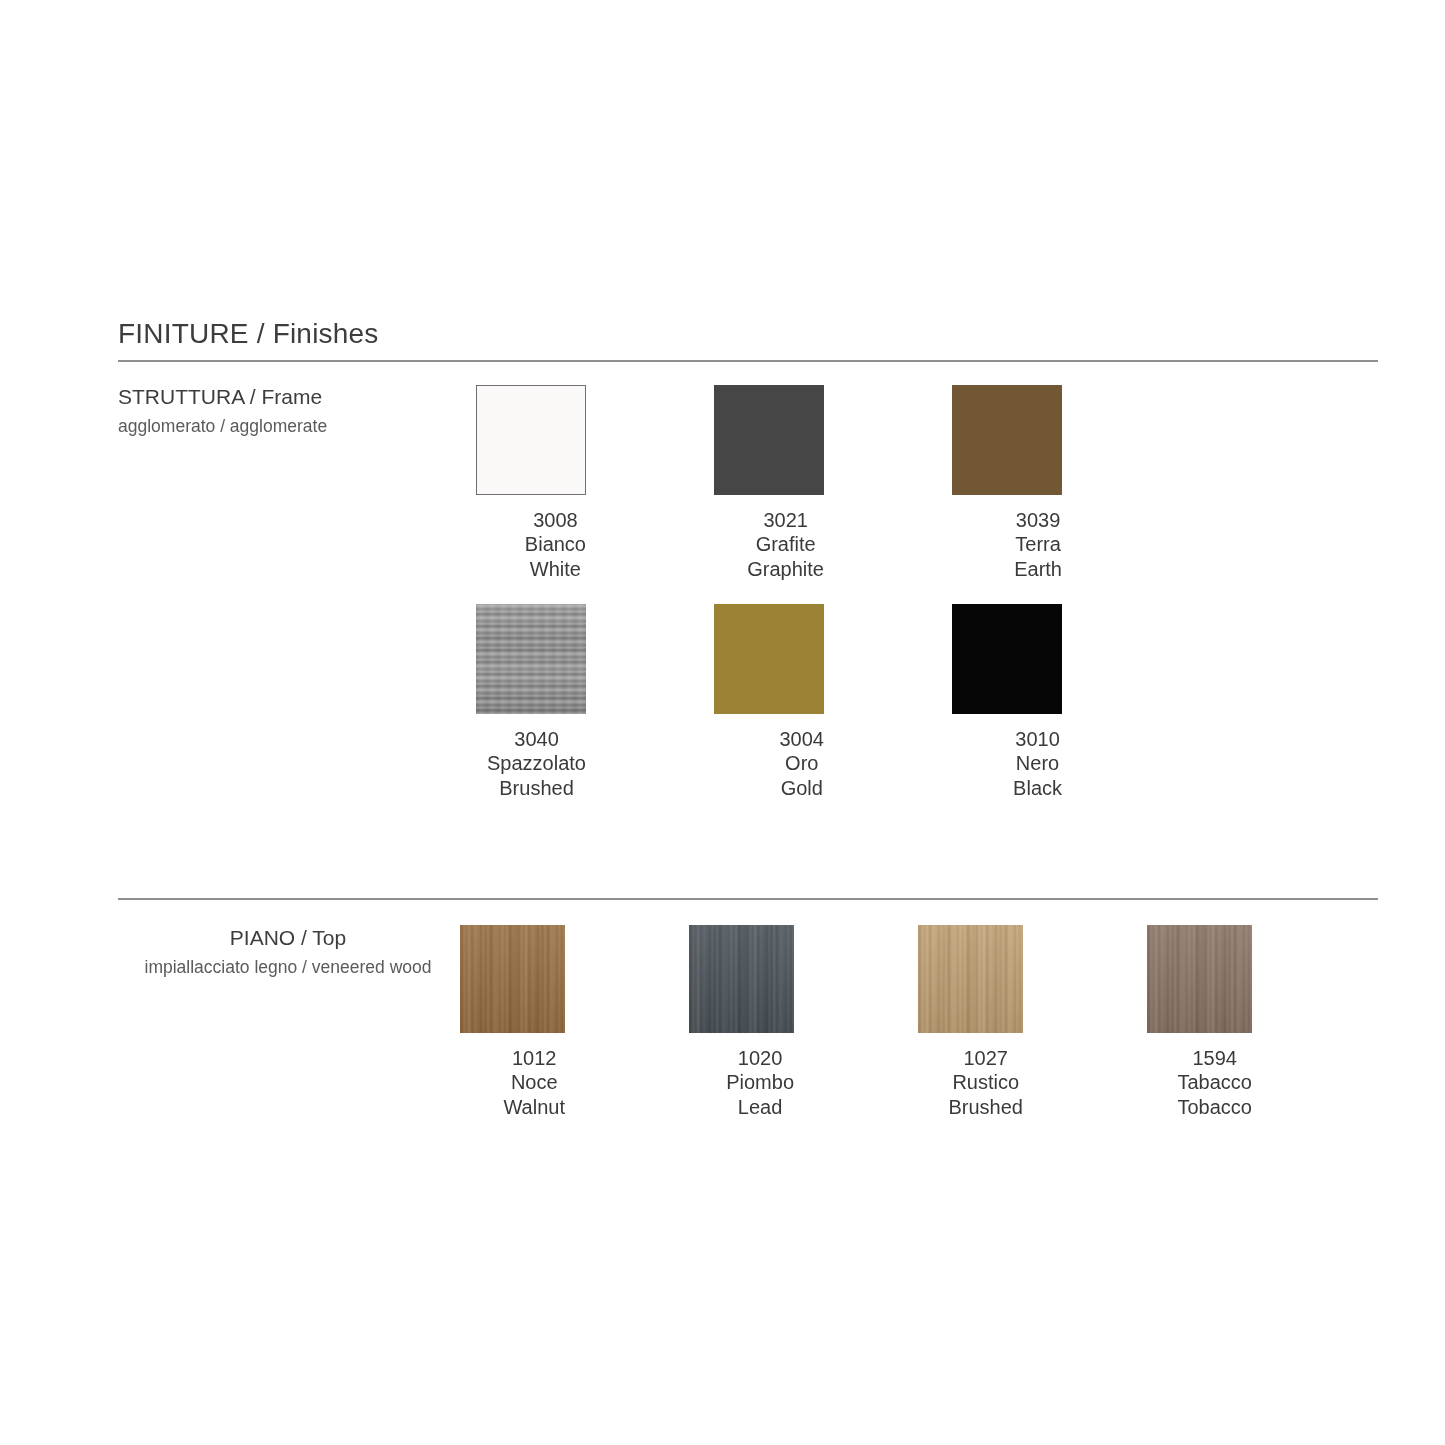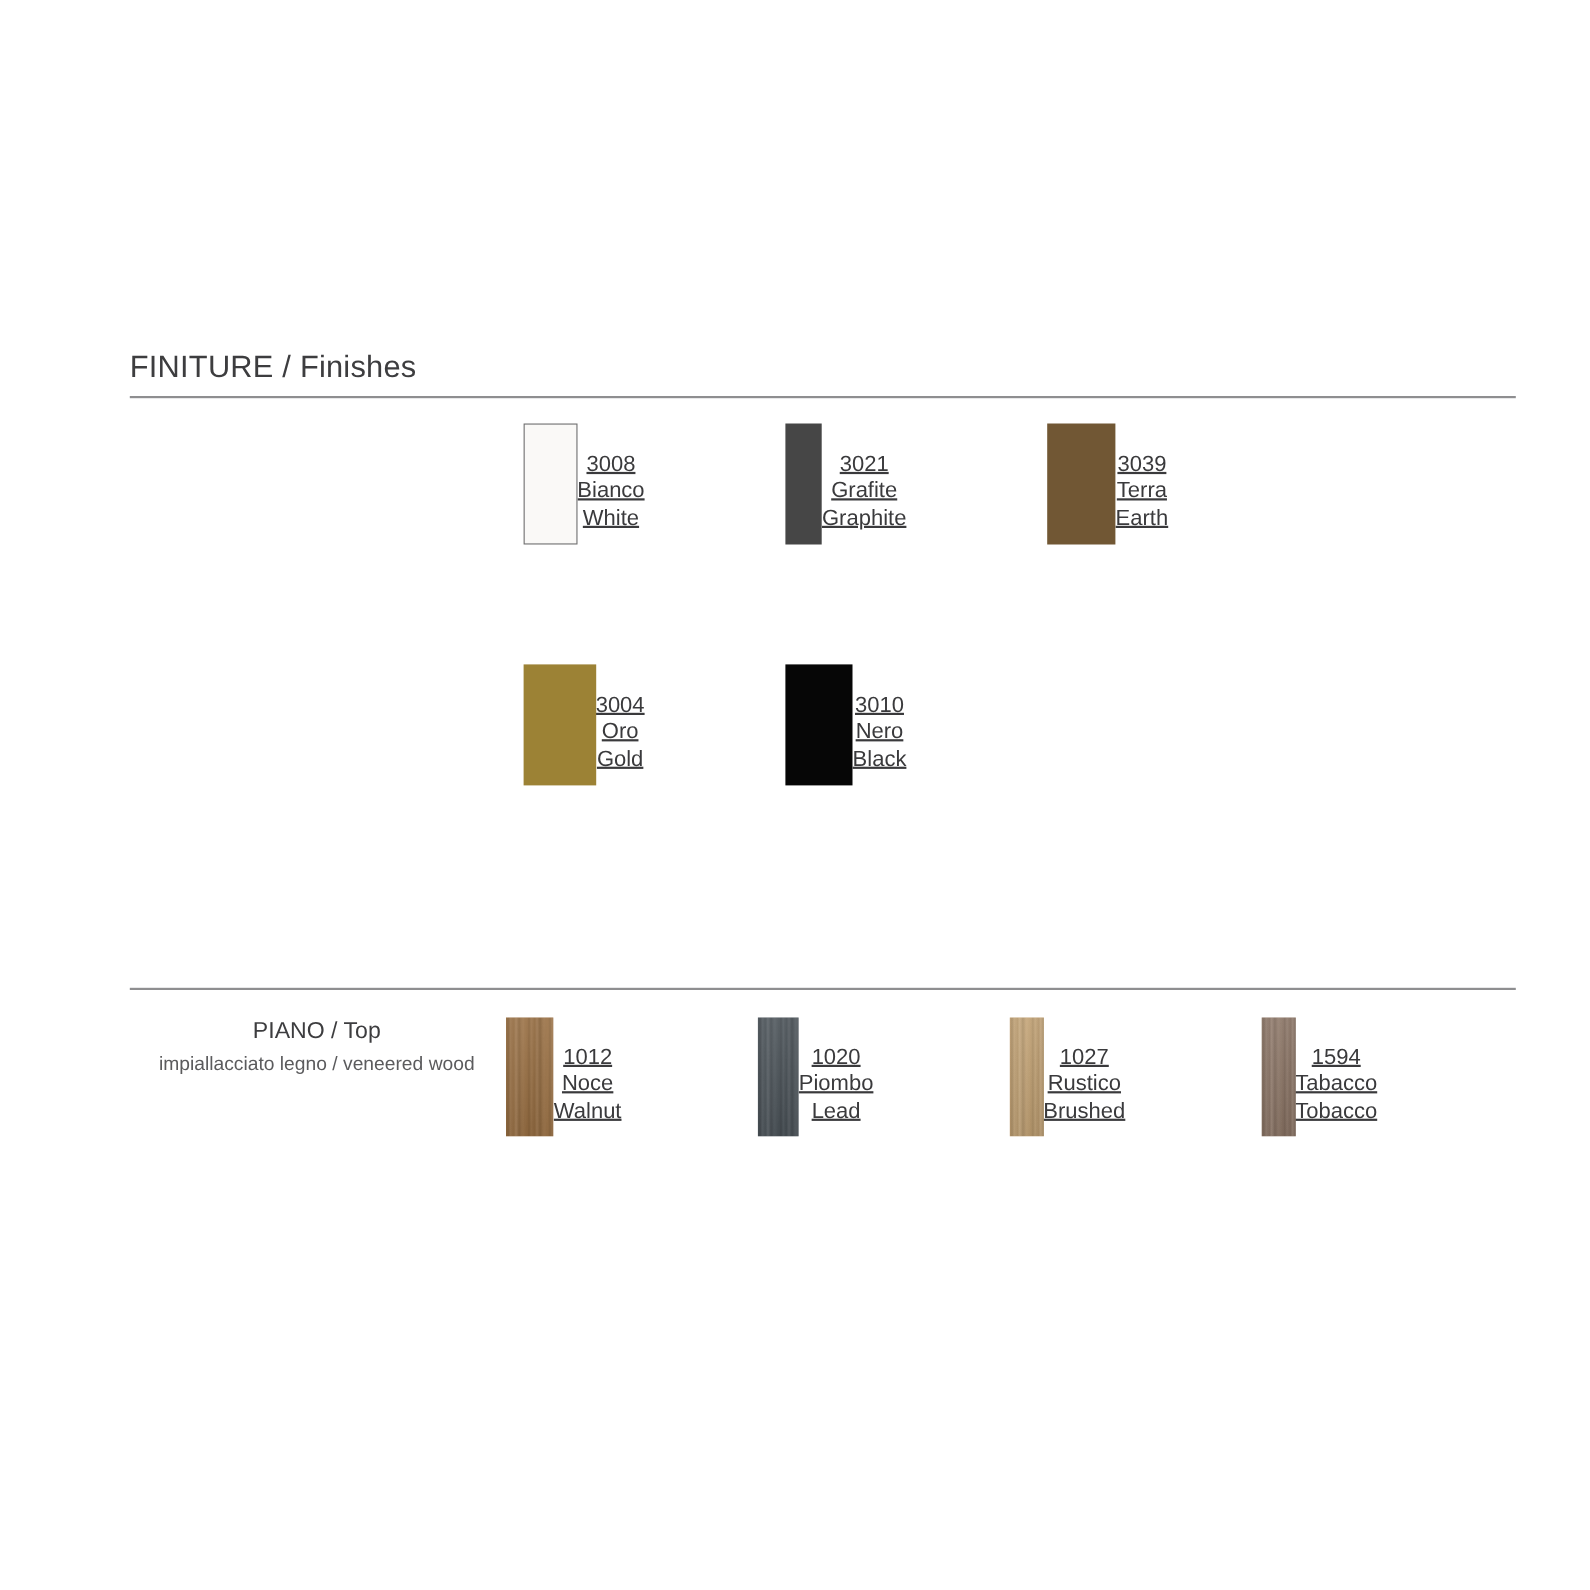--- a/index.html
+++ b/index.html
@@ -75,23 +75,22 @@
     position: absolute;
     display: flex;
   }
 
   .frame-grid-row1 { left: 476px; top: 385px; }
   .frame-grid-row2 { left: 476px; top: 604px; }
   .top-grid        { left: 460px; top: 925px; }
 
   .swatch-cell {
     display: flex;
-    flex-direction: row;
-    align-items: center;
-    text-decoration: underline;
+    flex-direction: column;
+    align-items: flex-end;
   }
   .frame-grid-row1 .swatch-cell,
   .frame-grid-row2 .swatch-cell { width: 110px; margin-right: 128px; }
   .frame-grid-row1 .swatch-cell:last-child,
   .frame-grid-row2 .swatch-cell:last-child { margin-right: 0; }
 
   .top-grid .swatch-cell { width: 105px; margin-right: 124px; }
   .top-grid .swatch-cell:last-child { margin-right: 0; }
 
   .chip {
@@ -158,20 +157,24 @@
 </head>
 <body>
 
 <div class="page">
 
   <h1 class="main-title">FINITURE / Finishes</h1>
 
   <div class="divider top-rule"></div>
   <div class="divider mid-rule"></div>
 
+  <div class="section-label frame-label">
+    <div class="label-title">STRUTTURA / Frame</div>
+    <div class="label-sub">agglomerato / agglomerate</div>
+  </div>
 
   <div class="swatch-grid frame-grid-row1">
 
     <div class="swatch-cell">
       <div class="chip outlined" style="background:#faf9f7"></div>
       <div class="chip-caption">
         <span class="cap-line">3008</span>
         <span class="cap-line">Bianco</span>
         <span class="cap-line">White</span>
       </div>
@@ -193,20 +196,28 @@
         <span class="cap-line">3039</span>
         <span class="cap-line">Terra</span>
         <span class="cap-line">Earth</span>
       </div>
     </div>
 
   </div>
 
   <div class="swatch-grid frame-grid-row2">
 
+    <div class="swatch-cell">
+      <div class="chip brushed"></div>
+      <div class="chip-caption">
+        <span class="cap-line">3040</span>
+        <span class="cap-line">Spazzolato</span>
+        <span class="cap-line">Brushed</span>
+      </div>
+    </div>
 
     <div class="swatch-cell">
       <div class="chip" style="background:#9c8235"></div>
       <div class="chip-caption">
         <span class="cap-line">3004</span>
         <span class="cap-line">Oro</span>
         <span class="cap-line">Gold</span>
       </div>
     </div>
 

